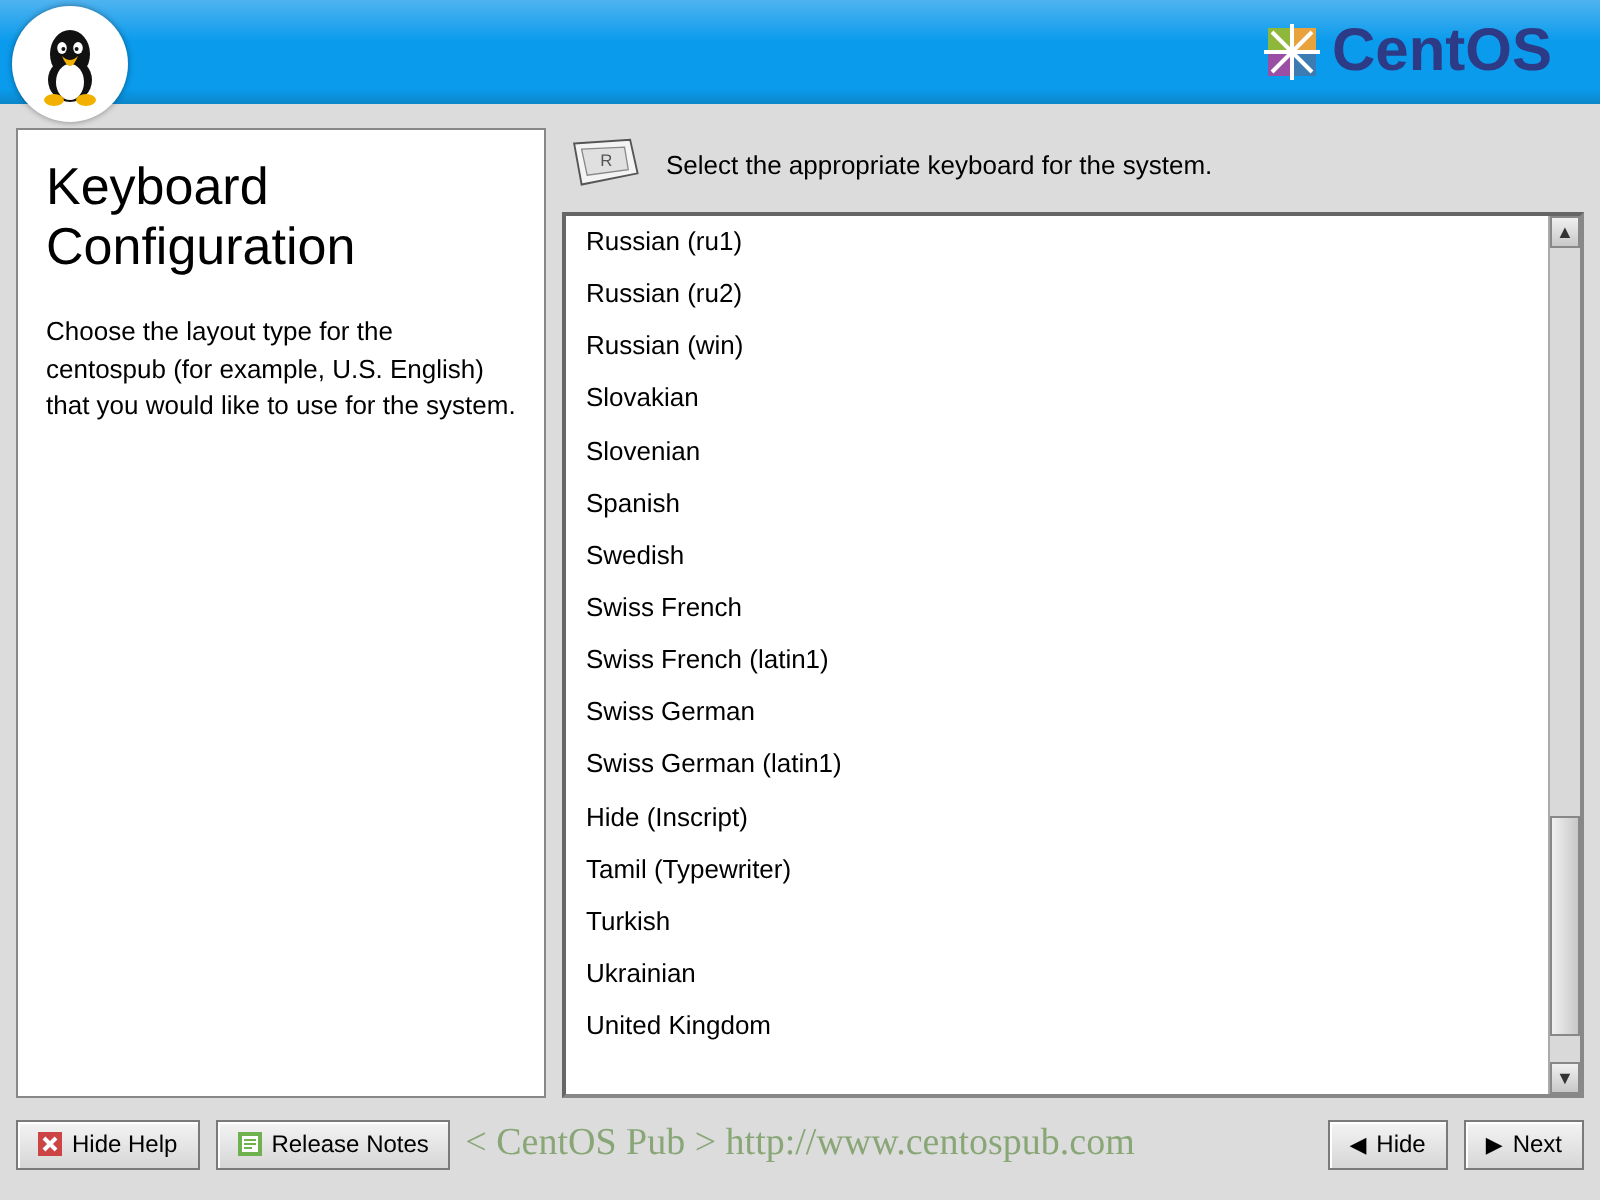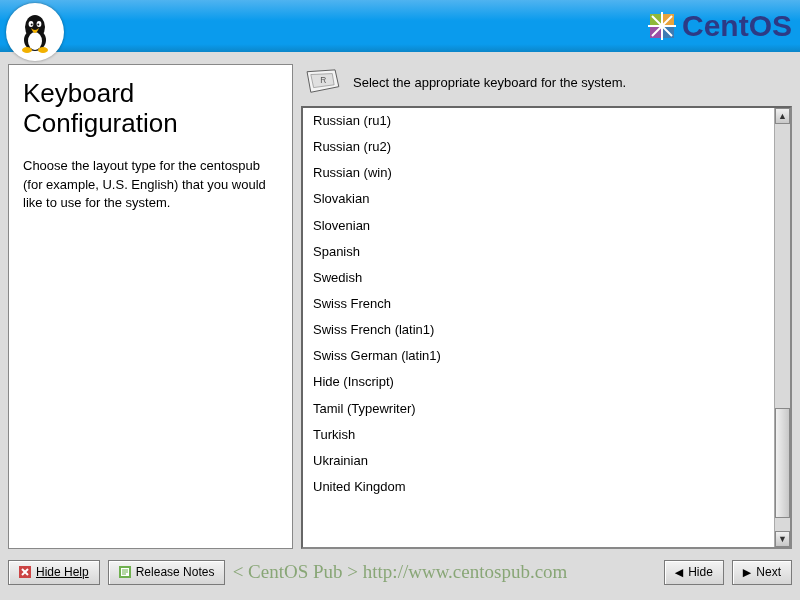--- a/index.html
+++ b/index.html
@@ -10,21 +10,21 @@
   background: #dcdcdc;
   overflow: hidden;
   position: relative;
 }
 .header {
   height: 52px;
   background: linear-gradient(to bottom, #4fb3f0 0%, #0a9bed 40%, #0a9bed 85%, #0b86c9 100%);
   display: flex;
   align-items: center;
   justify-content: flex-end;
-  padding-right: 8px;
+  padding-right: 24px;
   position: relative;
 }
 .logo-left {
   position: absolute; left: 6px; top: 3px;
   width: 58px; height: 58px;
   background: #fff;
   border-radius: 50%;
   box-shadow: 0 0 3px rgba(0,0,0,0.4);
   display: flex; align-items: center; justify-content: center;
 }
@@ -41,21 +41,21 @@
 .brand-icon {
   width: 28px; height: 28px;
 }
 .main {
   display: flex;
   gap: 8px;
   padding: 12px 8px 8px 8px;
   height: 505px;
 }
 .sidebar {
-  width: 285px;
+  width: 265px;
   background: #fff;
   border: 1px solid #888;
   padding: 14px 14px;
   box-shadow: 1px 1px 0 #fff inset;
 }
 .sidebar h1 {
   font-size: 26px;
   font-weight: normal;
   line-height: 1.15;
   margin-bottom: 18px;
@@ -139,21 +139,21 @@
   height: 25px;
   padding: 0 10px;
   background: linear-gradient(to bottom,#f4f4f4,#d6d6d6);
   border: 1px solid #7a7a7a;
   display: flex; align-items: center; gap: 5px;
   font-size: 12px;
   cursor: pointer;
   box-shadow: 1px 1px 0 #fff inset;
 }
 .btn .ico { font-size: 11px; }
-.btn .ul { text-decoration: underline; }
+.btn .ul { }
 .spacer { flex: 1; }
 </style>
 </head>
 <body>
 
 <div class="header">
   <div class="logo-left">
     <svg class="tux" width="40" height="44" viewBox="0 0 40 44">
       <ellipse cx="20" cy="17" rx="10" ry="12" fill="#111"></ellipse>
       <ellipse cx="20" cy="30" rx="11" ry="11" fill="#111"></ellipse>
@@ -202,20 +202,21 @@
       <div class="list" id="kb-list">
           <div class="list-item">Russian (ru1)</div>
           <div class="list-item">Russian (ru2)</div>
           <div class="list-item">Russian (win)</div>
           <div class="list-item">Slovakian</div>
           <div class="list-item">Slovenian</div>
           <div class="list-item">Spanish</div>
           <div class="list-item">Swedish</div>
           <div class="list-item">Swiss French</div>
           <div class="list-item">Swiss French (latin1)</div>
+          <div class="list-item">Swiss German</div>
           <div class="list-item">Swiss German (latin1)</div>
           <div class="list-item">Hide (Inscript)</div>
           <div class="list-item">Tamil (Typewriter)</div>
           <div class="list-item">Turkish</div>
           <div class="list-item">Ukrainian</div>
           <div class="list-item">United Kingdom</div>
         </div>
       <div class="scrollbar">
         <div class="sb-btn up">▲</div>
         <div class="sb-thumb"></div>

